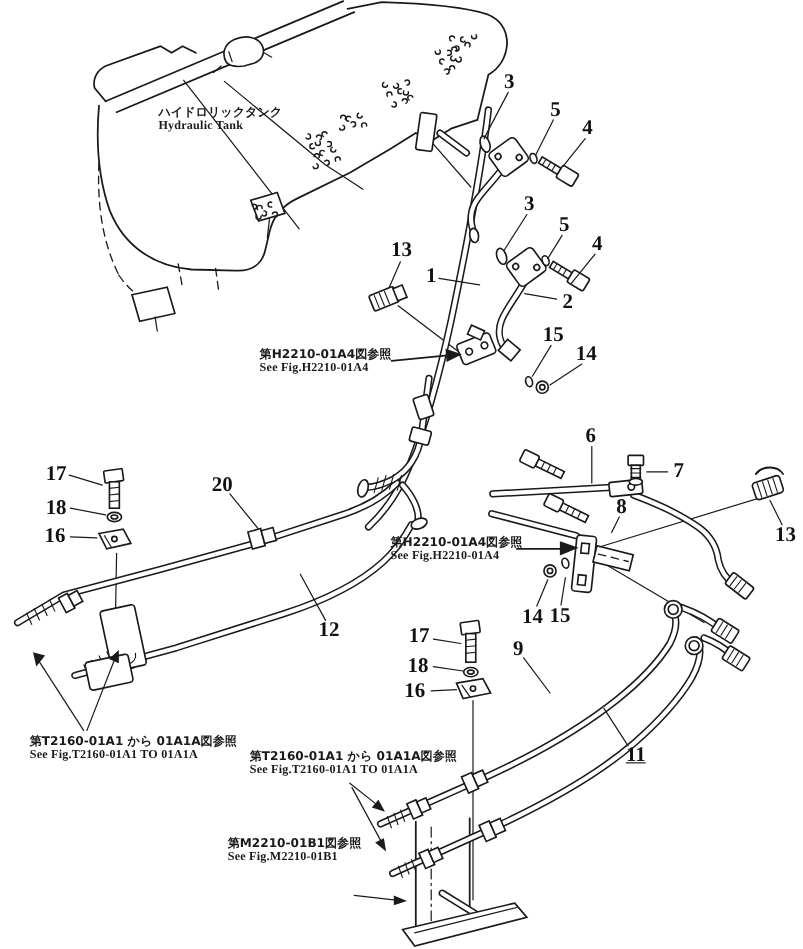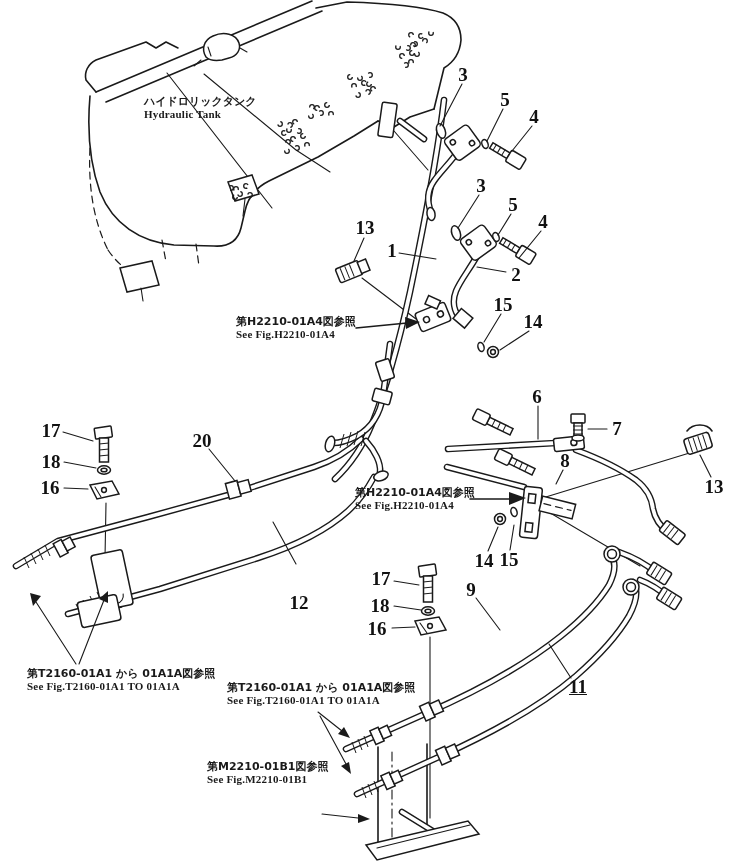--- a/index.html
+++ b/index.html
@@ -424,21 +424,21 @@
       <span class="callout" style="left: 503px; top: 305px;">15</span>
       <span class="callout" style="left: 533px; top: 322px;">14</span>
       <span class="callout" style="left: 537px; top: 397px;">6</span>
       <span class="callout" style="left: 617px; top: 429px;">7</span>
       <span class="callout" style="left: 565px; top: 461px;">8</span>
       <span class="callout" style="left: 714px; top: 487px;">13</span>
       <span class="callout" style="left: 51px; top: 431px;">17</span>
       <span class="callout" style="left: 51px; top: 462px;">18</span>
       <span class="callout" style="left: 50px; top: 488px;">16</span>
       <span class="callout" style="left: 202px; top: 441px;">20</span>
-      <span class="callout" style="left: 299px; top: 603px;">12</span>
+      <span class="callout" style="left: 299px; top: 573px;">12</span>
       <span class="callout" style="left: 381px; top: 579px;">17</span>
       <span class="callout" style="left: 380px; top: 606px;">18</span>
       <span class="callout" style="left: 377px; top: 629px;">16</span>
       <span class="callout" style="left: 484px; top: 561px;">14</span>
       <span class="callout" style="left: 509px; top: 560px;">15</span>
       <span class="callout" style="left: 471px; top: 590px;">9</span>
       <span class="callout" style="left: 578px; top: 687px; text-decoration: underline;">11</span>
     </div>
   <div id="anno-layer">
       <div class="anno" style="left: 144px; top: 70px; margin-top: 25px;">

